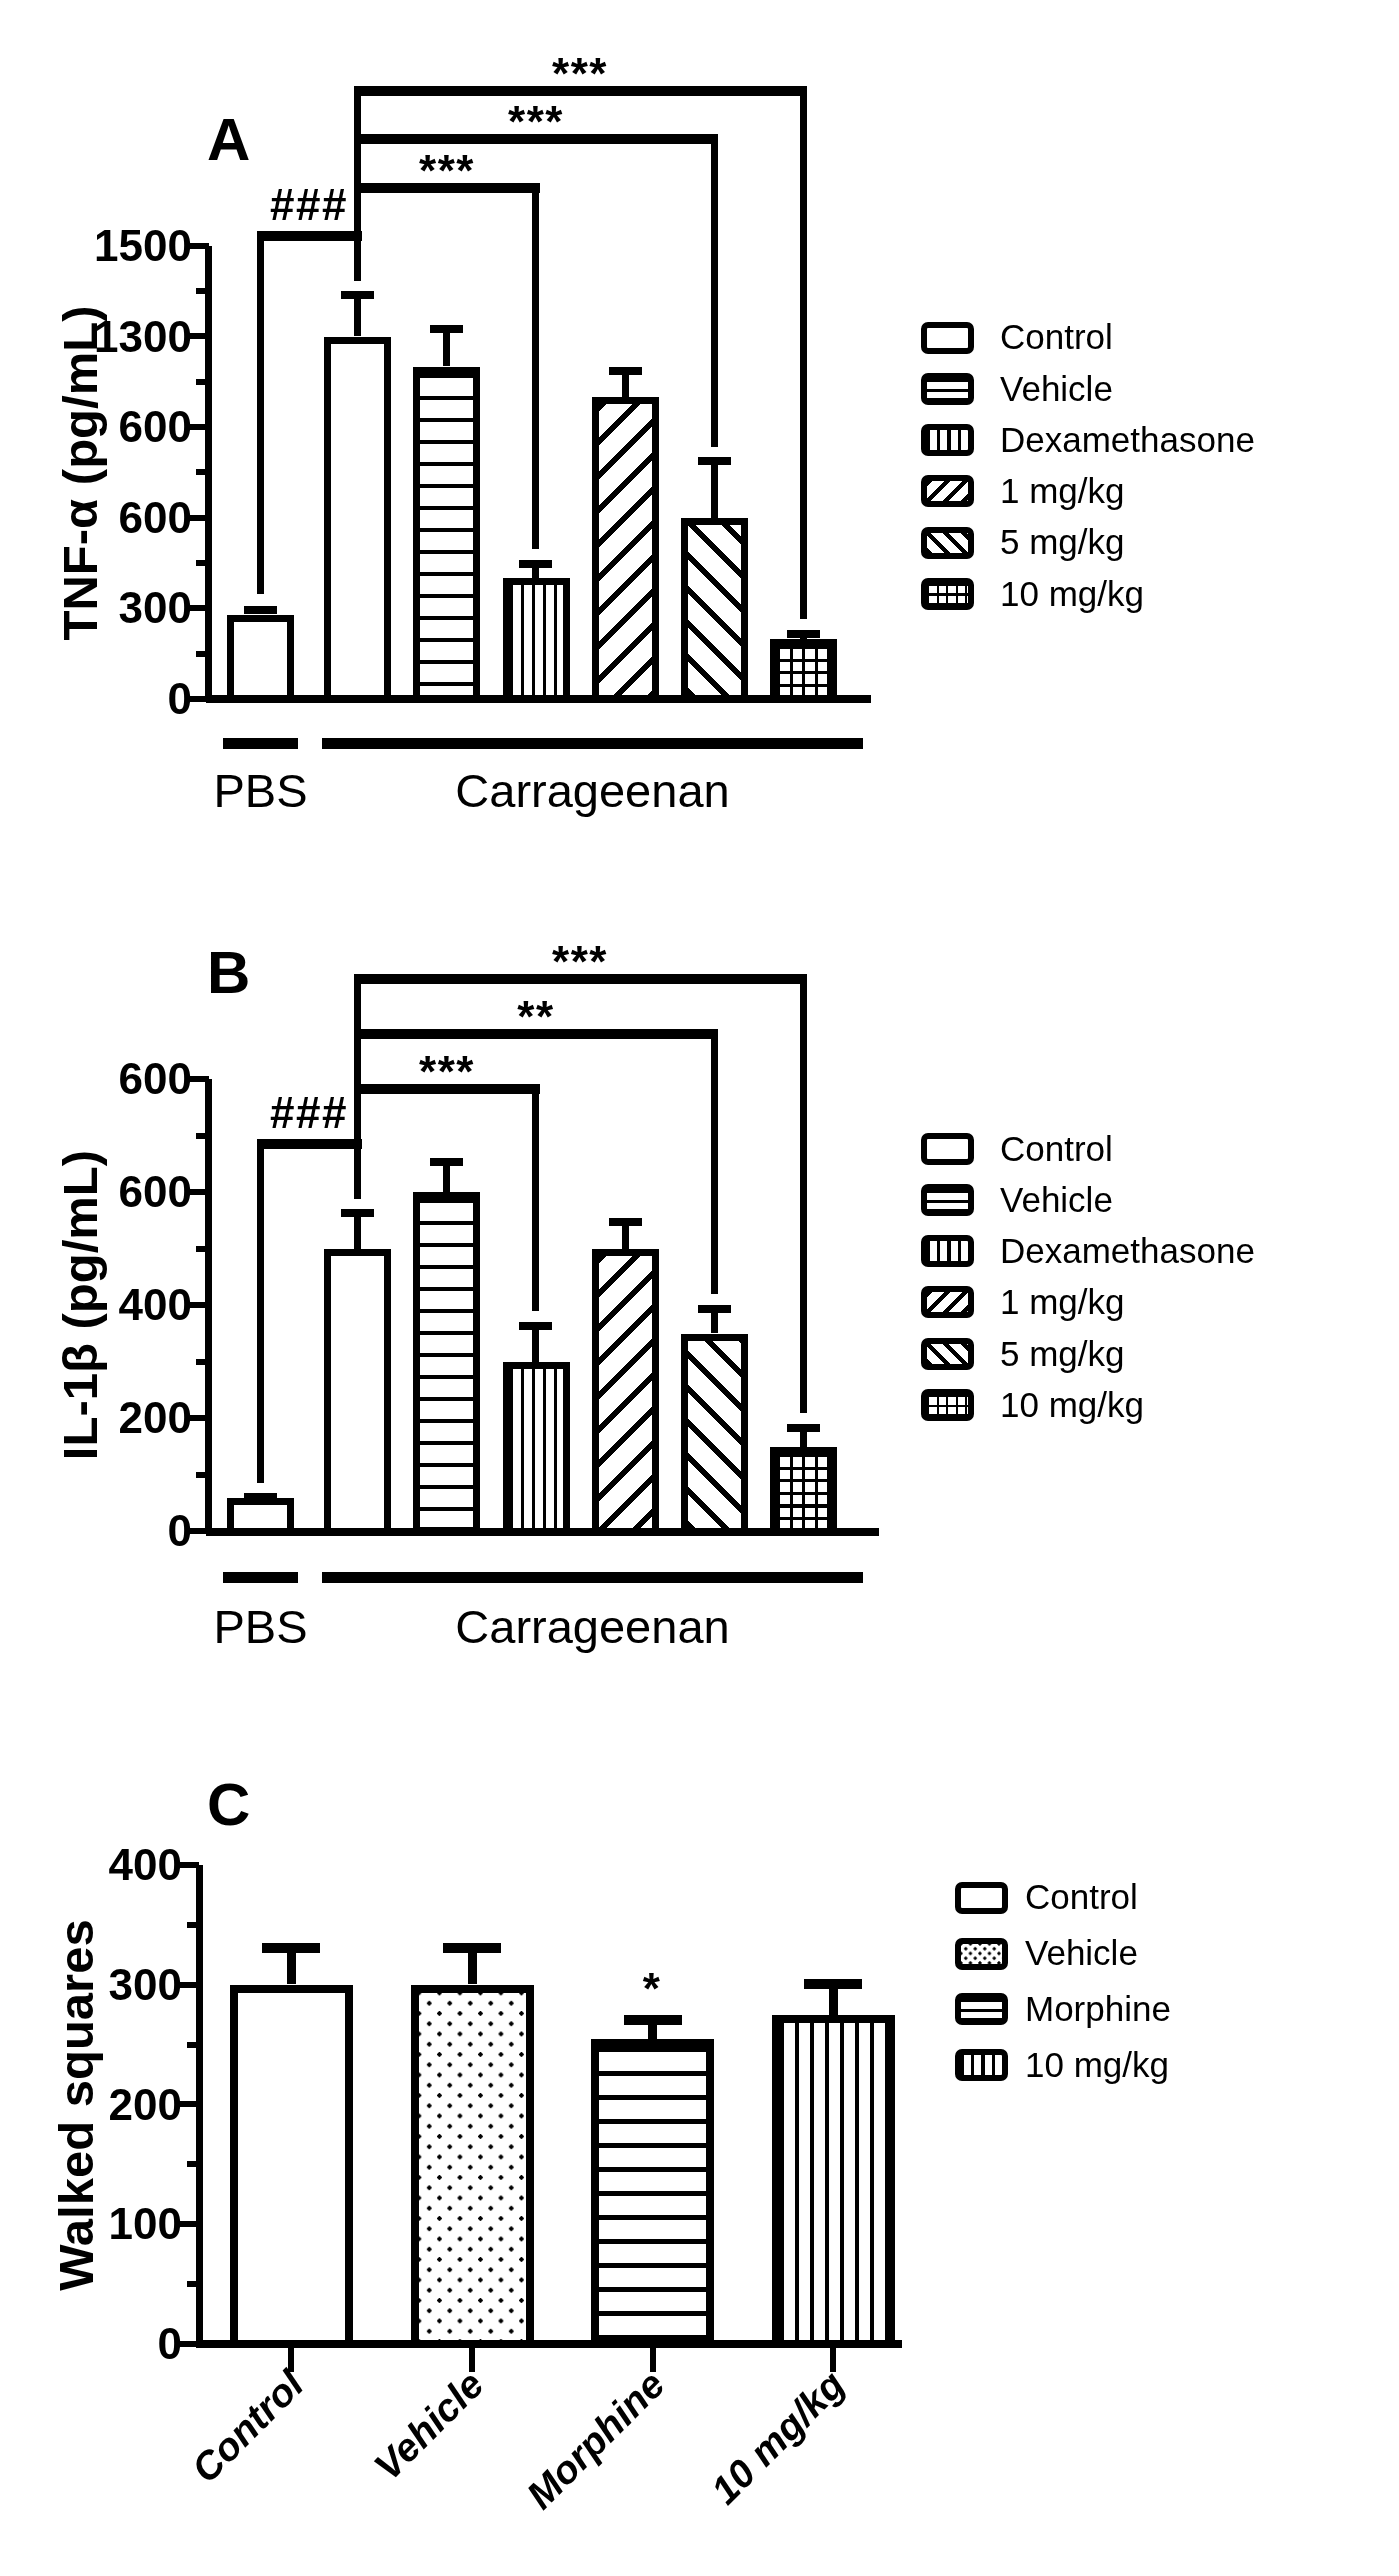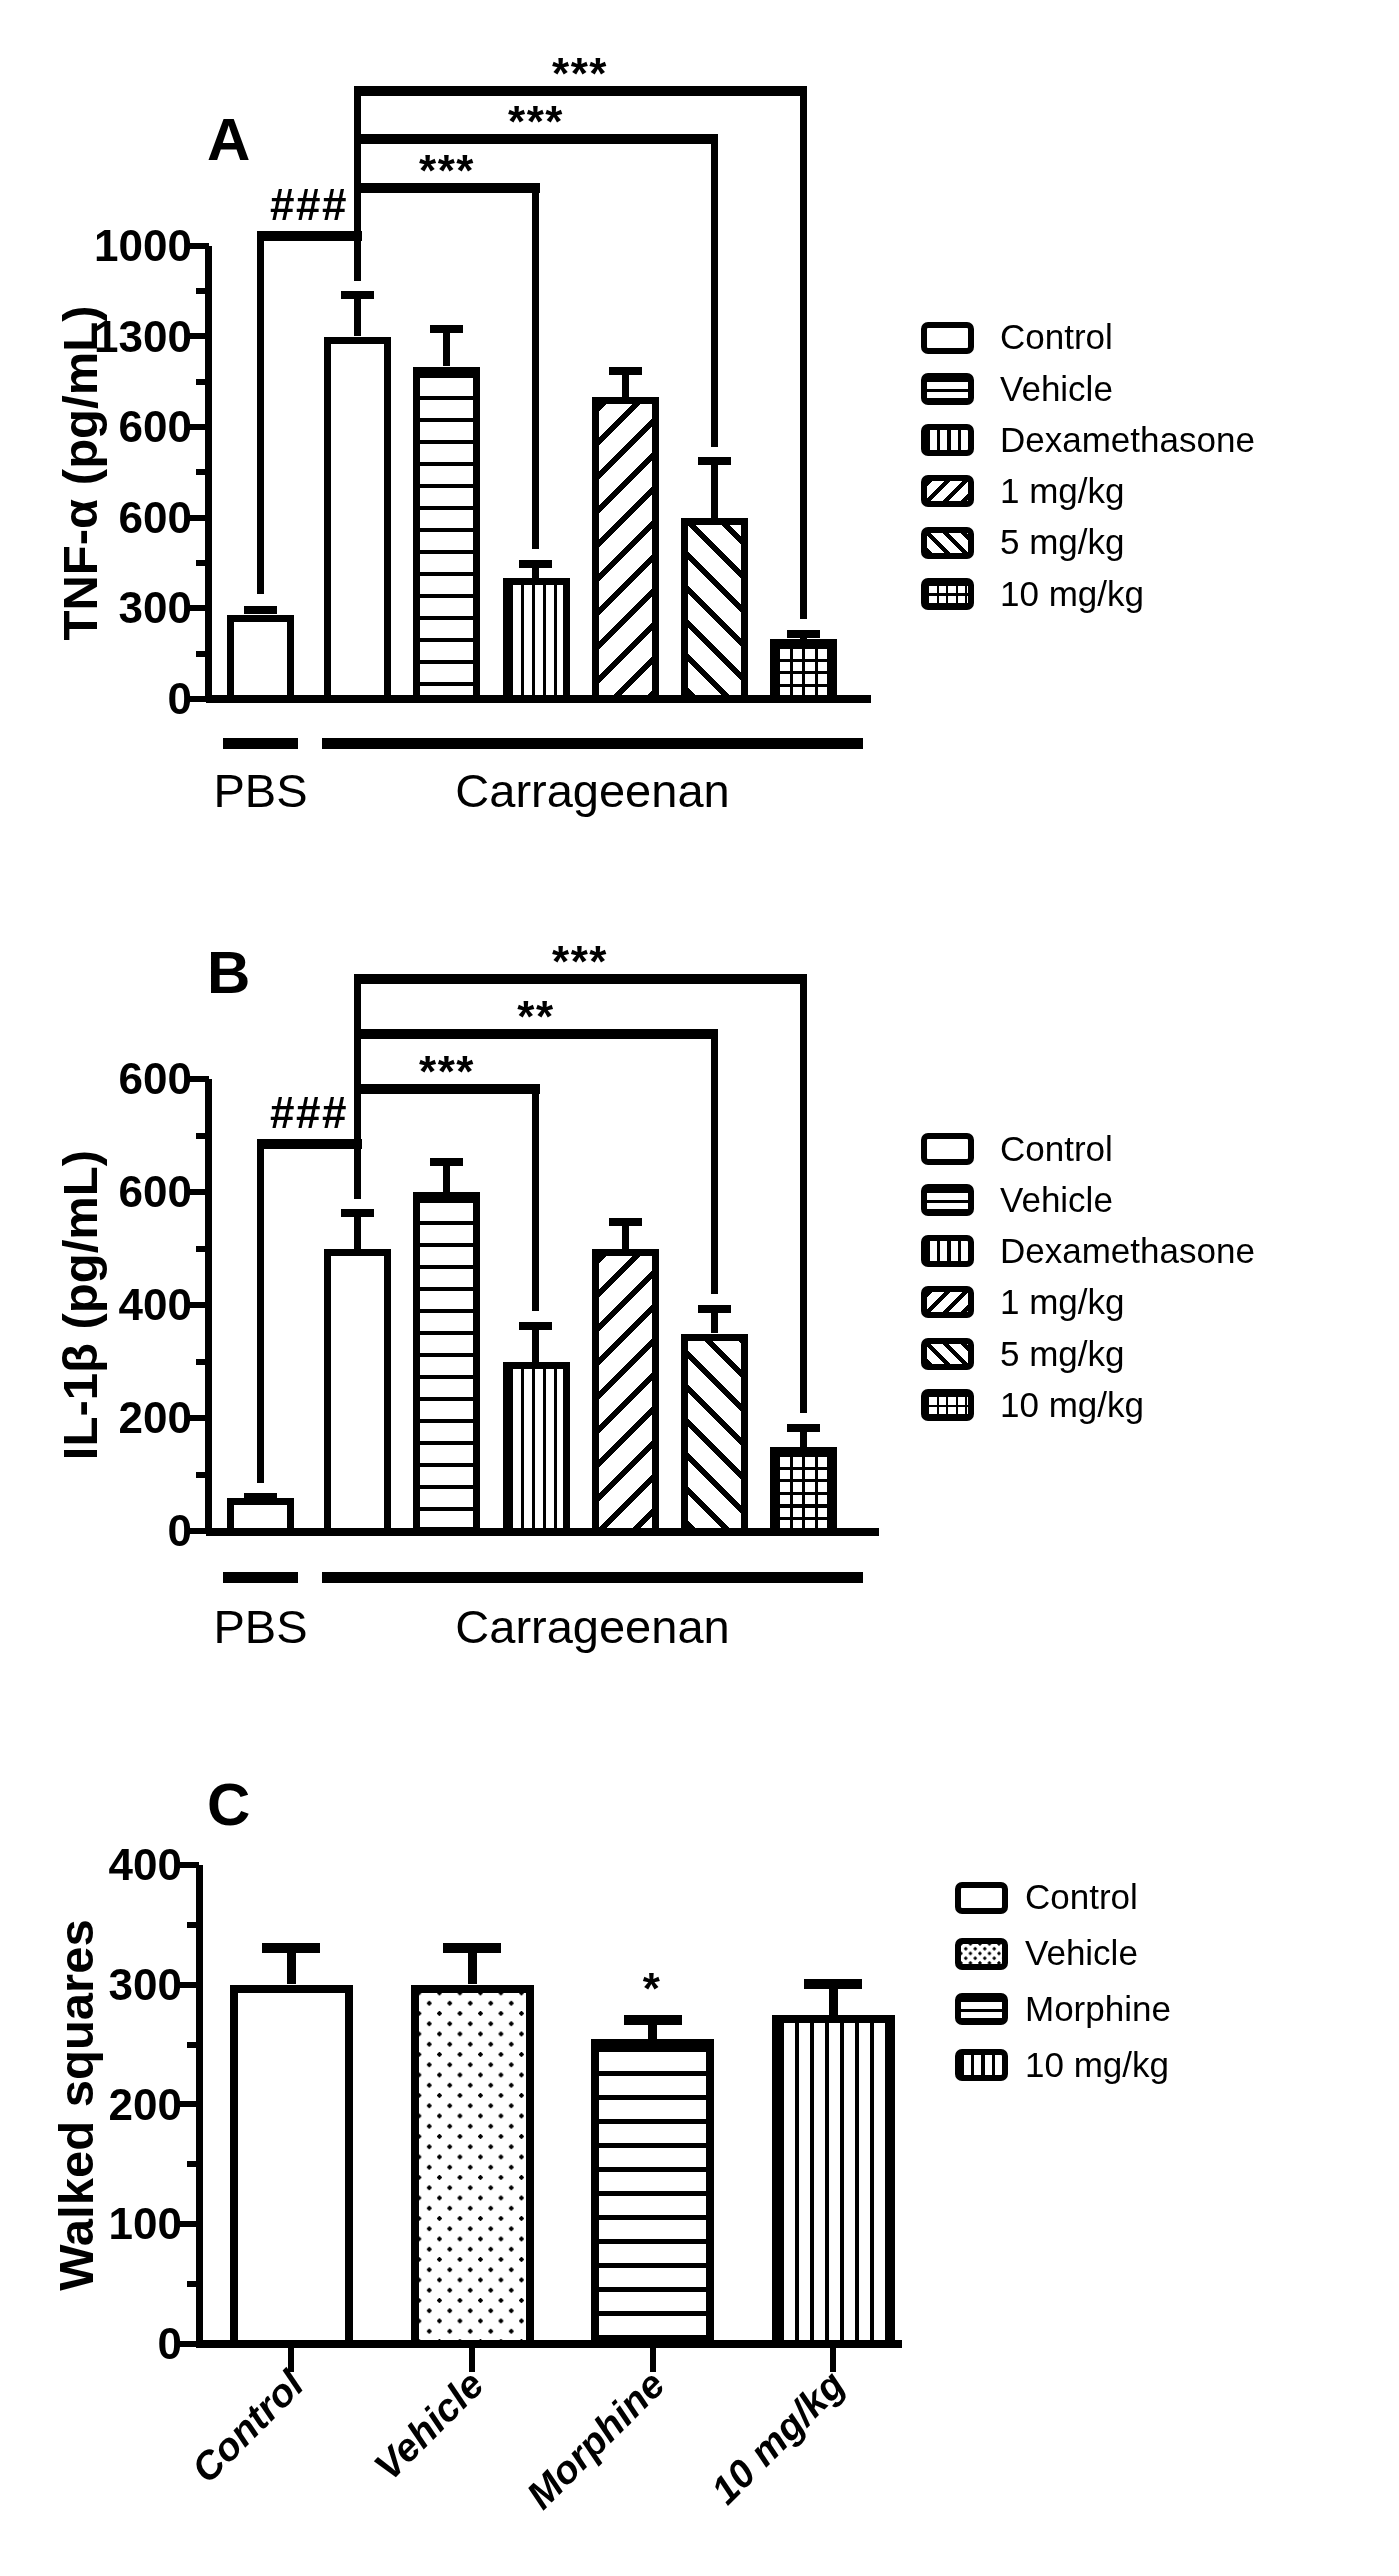--- a/index.html
+++ b/index.html
@@ -53,21 +53,21 @@
     <div class="ticklab" style="left: 58px; top: 677px;">0</div>
     <div class="line" style="left: 187px; top: 605px; width: 22px; height: 6.3px;"></div>
     <div class="ticklab" style="left: 58px; top: 586px;">300</div>
     <div class="line" style="left: 187px; top: 515px; width: 22px; height: 6.3px;"></div>
     <div class="ticklab" style="left: 58px; top: 496px;">600</div>
     <div class="line" style="left: 187px; top: 424px; width: 22px; height: 6.3px;"></div>
     <div class="ticklab" style="left: 58px; top: 405px;">600</div>
     <div class="line" style="left: 187px; top: 333px; width: 22px; height: 6.3px;"></div>
     <div class="ticklab" style="left: 58px; top: 315px;">1300</div>
     <div class="line" style="left: 187px; top: 243px; width: 22px; height: 6.3px;"></div>
-    <div class="ticklab" style="left: 58px; top: 224px;">1000</div>
+    <div class="ticklab" style="left: 58px; top: 224px;">1500</div>
     <div class="line" style="left: 196px; top: 651px; width: 12.6px; height: 6.3px;"></div>
     <div class="line" style="left: 196px; top: 560px; width: 12.6px; height: 6.3px;"></div>
     <div class="line" style="left: 196px; top: 469px; width: 12.6px; height: 6.3px;"></div>
     <div class="line" style="left: 196px; top: 379px; width: 12.6px; height: 6.3px;"></div>
     <div class="line" style="left: 196px; top: 288px; width: 12.6px; height: 6.3px;"></div>
     <div class="axis-title" style="left: -236px; top: 447px;">TNF-α (pg/mL)</div>
     <div class="bar pat-plain" style="left: 227px; top: 615px; width: 67px; height: 88px; border-width: 7px;"></div>
     <div class="line" style="left: 257px; top: 613px; width: 7px; height: 1.2px;"></div>
     <div class="line" style="left: 244px; top: 606px; width: 33px; height: 8px;"></div>
     <div class="bar pat-plain" style="left: 324px; top: 337px; width: 67px; height: 366px; border-width: 7px;"></div>

